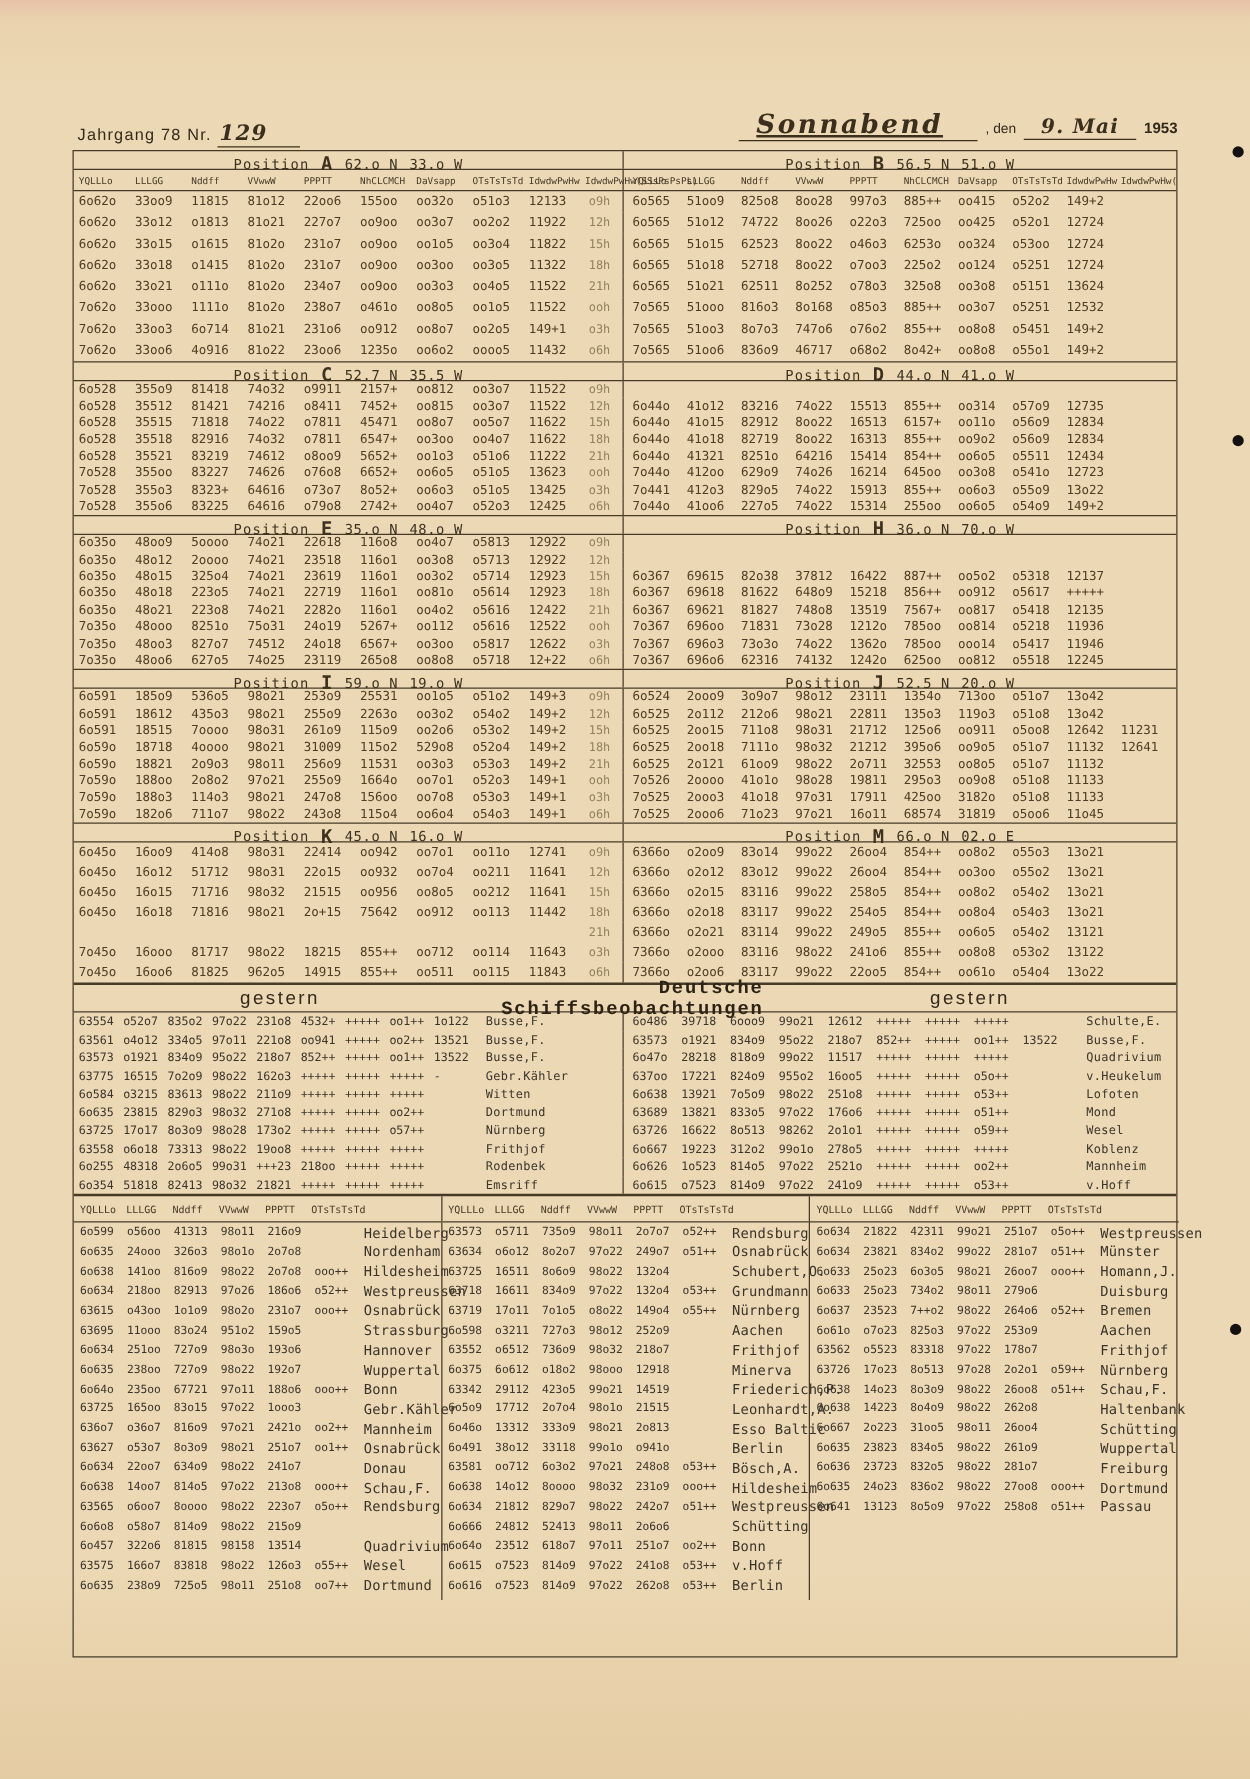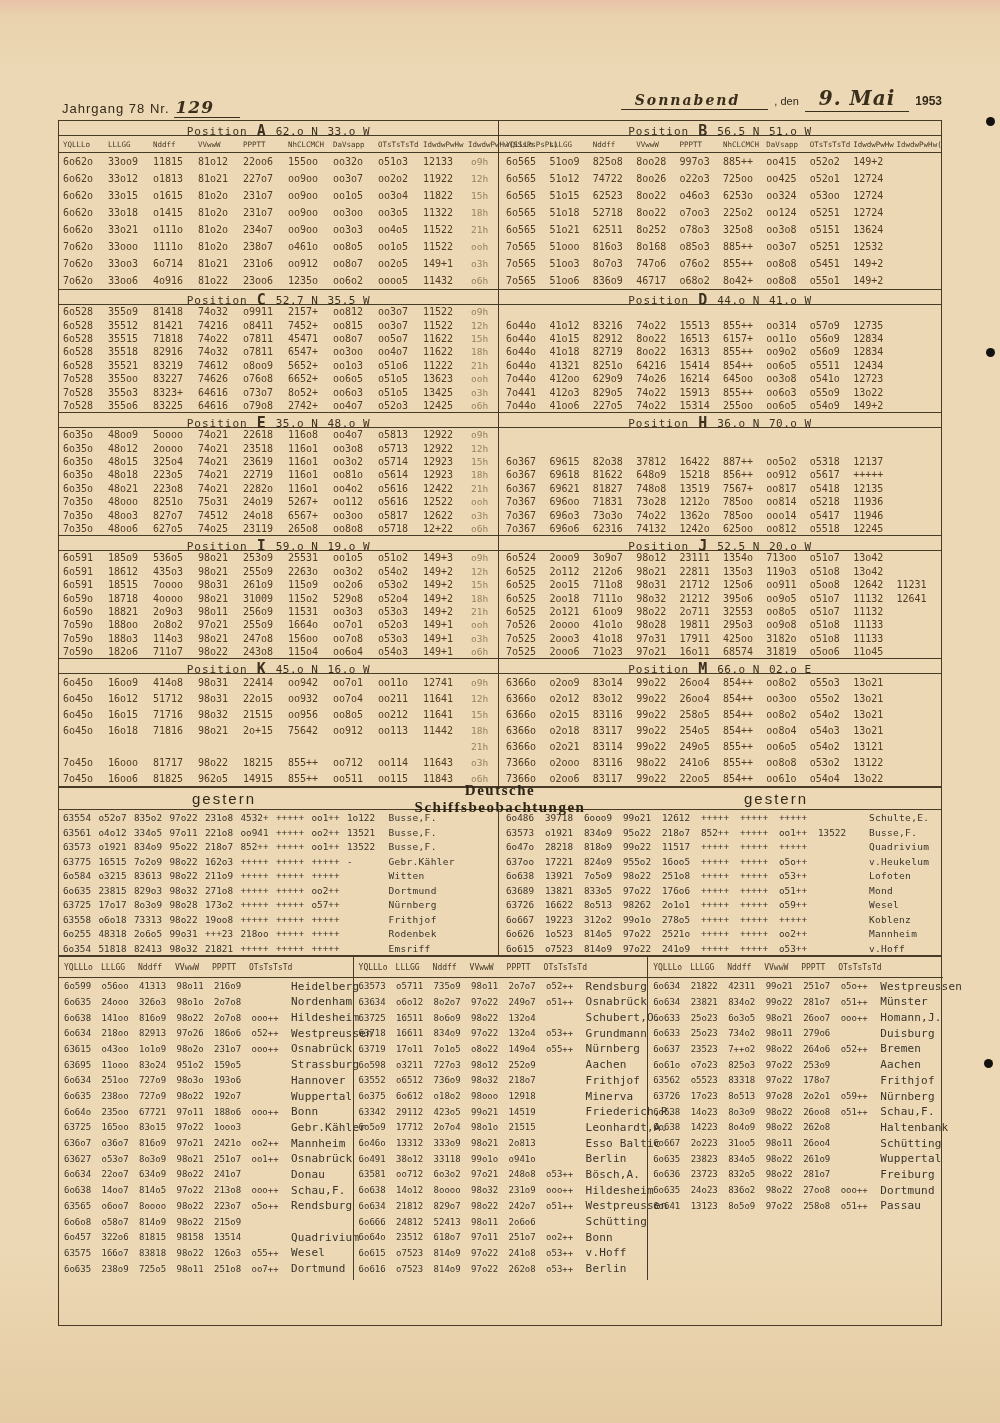--- a/index.html
+++ b/index.html
@@ -13,22 +13,22 @@
   .hdr-jahrgang{position:absolute;left:62px;top:97px;font-size:13px;color:#33291a;
     font-family:"Liberation Sans",sans-serif;letter-spacing:1px;}
   .issue{font-family:"DejaVu Serif",serif;font-style:italic;font-size:17px;font-weight:bold;
     color:#3a2e1c;border-bottom:1.5px solid #3a2e1c;padding:0 26px 0 2px;margin-left:4px;}
   .hdr-title{position:absolute;left:330px;top:84px;width:350px;text-align:center;
     font-family:"Liberation Sans",sans-serif;font-weight:bold;font-size:16px;color:#2c2315;letter-spacing:1.5px;}
   .hdr-date{position:absolute;right:58px;top:86px;font-family:"Liberation Sans",sans-serif;
     font-size:11px;color:#33291a;display:flex;align-items:baseline;gap:6px;}
   .hand{font-family:"DejaVu Serif",serif;font-style:italic;font-weight:bold;color:#3a2e1c;}
   .u{border-bottom:1.5px solid #3a2e1c;}
-  .wk{font-size:14px;padding:0 28px 1px 14px;letter-spacing:2px;}
-  .dt{font-size:20px;padding:0 14px 1px 14px;letter-spacing:1px;}
+  .wk{font-size:21px;padding:0 28px 1px 14px;letter-spacing:2px;text-decoration:underline;}
+  .dt{font-size:16px;padding:0 14px 1px 14px;letter-spacing:1px;}
   .yr{font-weight:bold;font-size:12px;}
 
   
   .frame{position:absolute;left:58px;top:120px;width:884px;border:1.5px solid #473b28;
     box-sizing:border-box;}
 
   
   .pos-head-row{display:flex;border-top:1px solid #473b28;border-bottom:1px solid #473b28;}
   .pos-head-row:first-child{border-top:none;}
   .pos-head{height:14px;display:flex;justify-content:center;align-items:baseline;gap:9px;
@@ -51,21 +51,21 @@
   .grp{flex:0 0 auto;font-size:10px;color:#4e3c24;white-space:nowrap;}
   .ph-left .grp{width:45px;}
   .ph-right .grp{width:43.4px;}
   .colhead .grp{font-size:7.5px;color:#453826;overflow:visible;}
 
   
   .ships1{border-top:2px solid #473b28;}
   .s1head{display:flex;height:21px;align-items:center;border-bottom:1.2px solid #473b28;}
   .gestern{width:330px;text-align:center;font-family:"Liberation Sans",sans-serif;
     font-size:15px;color:#33291a;letter-spacing:2px;}
-  .s1title{flex:1;text-align:center;font-family:Liberation Serif, serif;font-weight:bold;
+  .s1title{flex:1;text-align:right;font-family:Liberation Mono, monospace;font-weight:bold;
     font-size:15px;color:#2c2315;letter-spacing:1.5px;}
   .srow{display:flex;height:14.5px;align-items:center;}
   .sh-left{width:440px;display:flex;padding-left:4px;box-sizing:border-box;border-right:1.2px solid #473b28;align-self:stretch;align-items:center;}
   .sh-right{flex:1;display:flex;padding-left:7px;align-items:flex-end;}
   .sh-left .grp,.sh-right .grp{width:35.5px;font-size:9.3px;color:#3a342b;}
   .sh-right .grp{width:39px;}
   .ship-name{font-size:9.5px;color:#3a342b;white-space:nowrap;letter-spacing:0.3px;}
   .sh-left .ship-name{margin-left:6px;}
   .sh-right .ship-name{margin-left:12px;}
 

